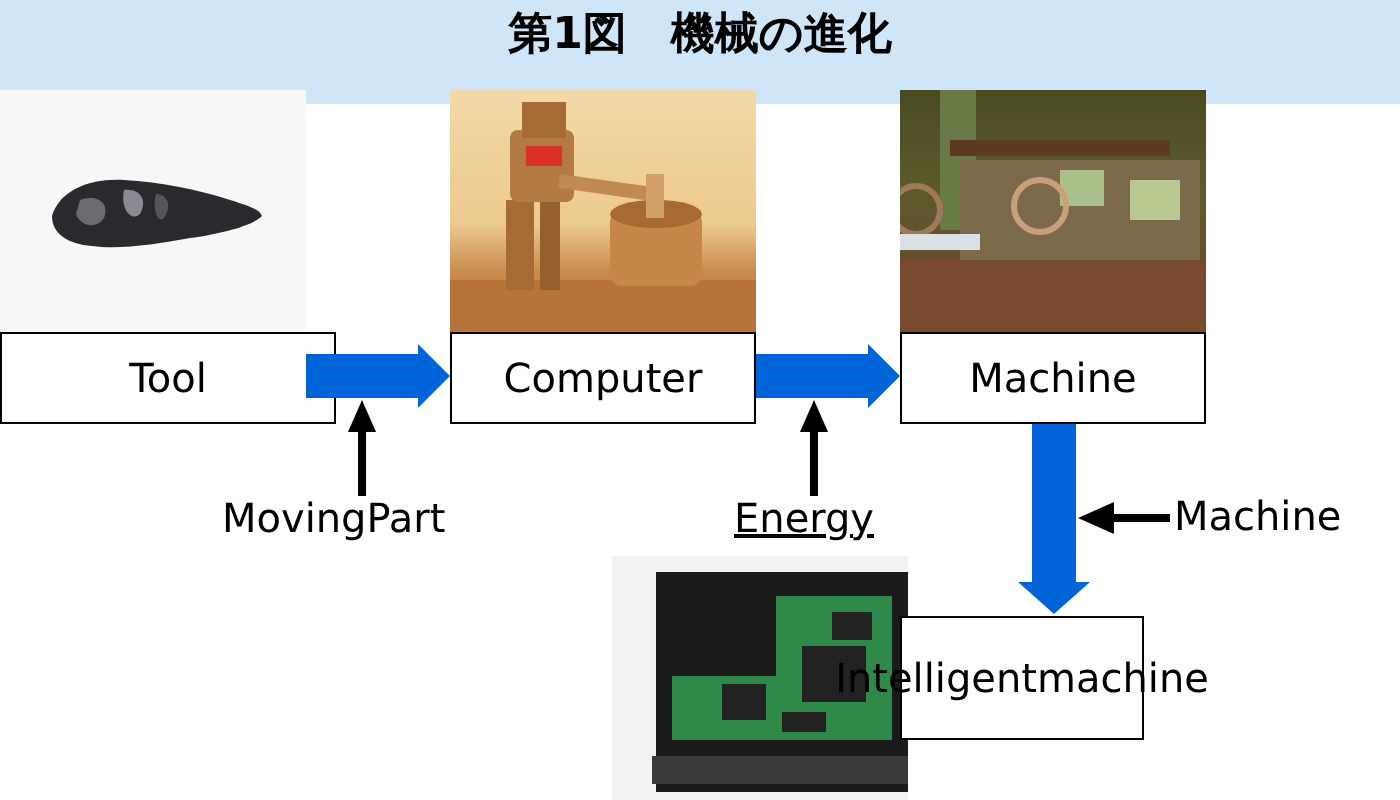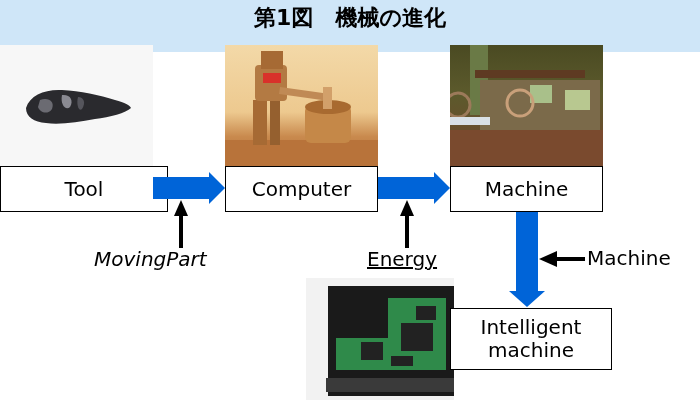--- a/index.html
+++ b/index.html
@@ -80,21 +80,21 @@
 
 <div class="box" style="left:0;top:166px;width:168px;height:46px;">
   <span>Tool</span>
 </div>
 <div class="box" style="left:225px;top:166px;width:153px;height:46px;">
   <span>Computer</span>
 </div>
 <div class="box" style="left:450px;top:166px;width:153px;height:46px;">
   <span>Machine</span>
 </div>
-<div class="box" style="left:450px;top:308px;width:162px;height:62px;flex-direction:column;">
+<div class="box" style="left:450px;top:308px;width:122px;height:62px;">
   <span>Intelligent</span>
   <span>machine</span>
 </div>
 
 <div>
   <div class="blue" style="left:153px;top:177px;width:58px;height:22px;"></div>
   <div class="blue-head-right" style="left:209px;top:172px;"></div>
 </div>
 <div>
   <div class="blue" style="left:378px;top:177px;width:58px;height:22px;"></div>
@@ -102,21 +102,21 @@
 </div>
 <div>
   <div class="blue" style="left:516px;top:212px;width:22px;height:80px;"></div>
   <div class="blue-head-down" style="left:509px;top:291px;"></div>
 </div>
 
 <div>
   <div class="k-head-up" style="left:174px;top:200px;"></div>
   <div class="k-stem" style="left:179px;top:214px;width:4px;height:34px;"></div>
 </div>
-<div class="label" style="left:94px;top:247px;font-style:italic;">MovingPart</div>
+<div class="label" style="left:111px;top:247px;">MovingPart</div>
 
 <div>
   <div class="k-head-up" style="left:400px;top:200px;"></div>
   <div class="k-stem" style="left:405px;top:214px;width:4px;height:34px;"></div>
 </div>
 <div class="label" style="left:367px;top:247px;text-decoration:underline;">Energy</div>
 
 <div>
   <div class="k-head-left" style="left:539px;top:251px;"></div>
   <div class="k-stem" style="left:555px;top:257px;width:30px;height:4px;"></div>

